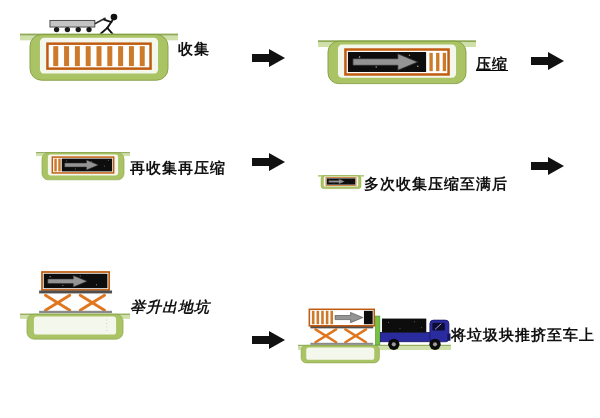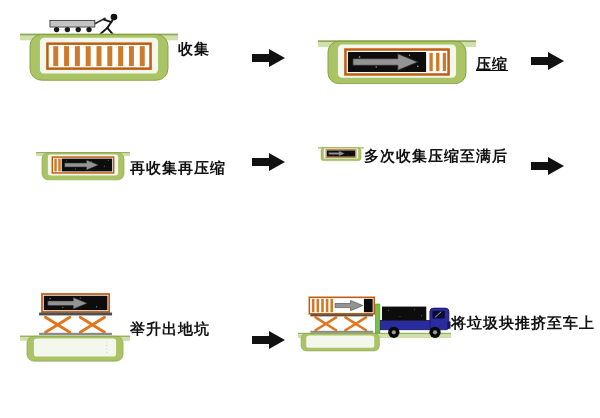--- a/index.html
+++ b/index.html
@@ -152,21 +152,21 @@
     </svg>
     <div class="caption">再收集再压缩</div>
   </div>
 
   <div class="flow-arrow" style="left:252px; top:152px;">
     <svg width="34" height="20" viewBox="0 0 34 20">
         <polygon points="0,6 17,6 17,1 33,10 17,19 17,14 0,14" fill="#111111"></polygon>
       </svg>
   </div>
 
-  <div class="stage" style="left:318px; top:124px; width:190px;">
+  <div class="stage" style="left:318px; top:152px; width:190px;">
     <svg width="190" height="60" viewBox="0 0 190 60">
       <g>
         <rect x="0" y="2" width="190" height="8" fill="#cfe0ab"></rect>
         <rect x="0" y="2" width="190" height="2" fill="#8fa85a"></rect>
       </g>
       <g>
         <rect x="12" y="3" width="166" height="55" rx="13" fill="#aac365" stroke="#7e9a3e" stroke-width="1"></rect>
         <rect x="24" y="7" width="142" height="42" rx="5" fill="#f4f8ec"></rect>
       </g>
       <g>
@@ -185,21 +185,21 @@
     </svg>
     <div class="caption">多次收集压缩至满后</div>
   </div>
 
   <div class="flow-arrow" style="left:531px; top:156px;">
     <svg width="34" height="20" viewBox="0 0 34 20">
         <polygon points="0,6 17,6 17,1 33,10 17,19 17,14 0,14" fill="#111111"></polygon>
       </svg>
   </div>
 
-  <div class="stage" style="left:20px; top:266px; width:190px;">
+  <div class="stage" style="left:20px; top:244px; width:190px;font-style:italic;">
     <svg width="190" height="122" viewBox="0 0 190 122">
 
       <g>
         <rect x="38" y="4" width="116" height="31" fill="#ffffff" stroke="#c05c10" stroke-width="3"></rect>
         <rect x="41" y="7" width="110" height="25" fill="#0d0d0d"></rect>
         <circle cx="52" cy="12" r="0.9" fill="#bbbbbb"></circle>
           <circle cx="74" cy="27" r="0.9" fill="#9c6"></circle>
         <circle cx="104" cy="11" r="0.9" fill="#c96"></circle>
           <circle cx="132" cy="26" r="0.9" fill="#bbbbbb"></circle>
       </g>
@@ -234,21 +234,21 @@
     </svg>
     <div class="caption">举升出地坑</div>
   </div>
 
   <div class="flow-arrow" style="left:252px; top:330px;">
     <svg width="34" height="20" viewBox="0 0 34 20">
         <polygon points="0,6 17,6 17,1 33,10 17,19 17,14 0,14" fill="#111111"></polygon>
       </svg>
   </div>
 
-  <div class="stage" style="left:298px; top:260px; width:297px;">
+  <div class="stage" style="left:298px; top:272px; width:297px;">
     <svg width="297" height="122" viewBox="0 0 297 122">
 
       <g>
         <rect x="0" y="84" width="297" height="10" fill="#cfe0ab"></rect>
         <rect x="0" y="84" width="297" height="2" fill="#8fa85a"></rect>
       </g>
 
       <g>
         <rect x="6" y="85" width="152" height="34" rx="10" fill="#aac365" stroke="#7e9a3e" stroke-width="1"></rect>
         <rect x="16" y="89" width="132" height="24" rx="5" fill="#f4f8ec"></rect>

